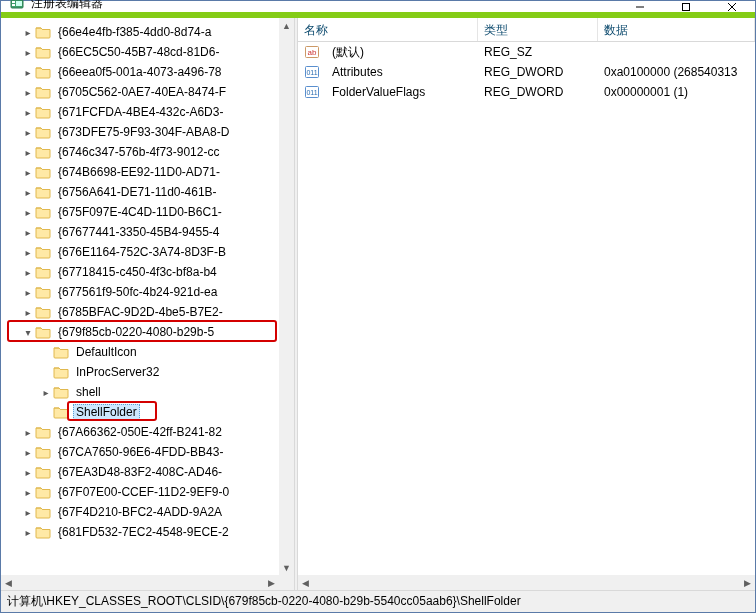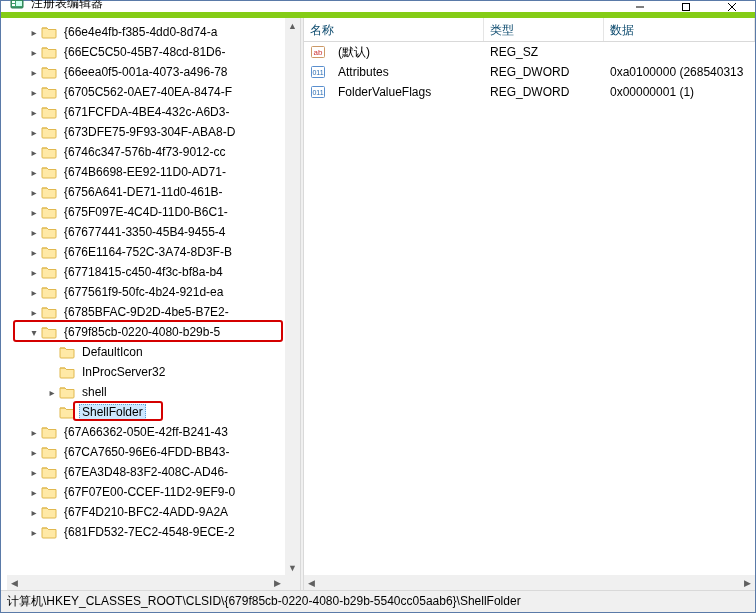--- a/index.html
+++ b/index.html
@@ -9,21 +9,21 @@
   .titlebar { height: 17px; display: flex; align-items: flex-end; background: #fff; border-bottom: 6px solid #84cc16; }
   .titlebar .appicon { width: 16px; height: 16px; margin: 0 6px 0 8px; display: flex; align-items: center; justify-content: center; }
   .titlebar .title { flex: 1; font-size: 12px; }
   .winbtns { display: flex; height: 100%; }
   .winbtn { width: 46px; height: 100%; display: flex; align-items: center; justify-content: center; }
   
   .menubar { height: 22px; display: flex; align-items: stretch; padding: 0 4px; border-bottom: 1px solid #d9d9d9; background: #fff; }
   .menuitem { padding: 0 8px; display: flex; align-items: center; }
   
   .main { flex: 1; display: flex; min-height: 0; }
-  .pane-left { width: 293px; display: flex; flex-direction: column; min-height: 0; margin-left: 6px; }
+  .pane-left { width: 293px; display: flex; flex-direction: column; min-height: 0; }
   .splitter { width: 4px; background: #f0f0f0; cursor: col-resize; border-left: 1px solid #d9d9d9; border-right: 1px solid #d9d9d9; }
   .pane-right { flex: 1; display: flex; flex-direction: column; min-height: 0; }
   
   .tree-wrap { flex: 1; overflow: hidden; position: relative; }
   .tree { position: absolute; inset: 0 15px 15px 0; overflow: hidden; white-space: nowrap; padding-top: 4px; }
   .node { display: flex; align-items: center; height: 20px; }
   .indent { display: inline-block; }
   .exp { width: 14px; text-align: center; color: #5a5a5a; font-size: 10px; user-select: none; }
   .exp.has::before { content: "▸"; }
   .exp.open::before { content: "▾"; }
@@ -324,21 +324,21 @@
             </div>
             <div class="node">
               <span class="indent" style="width:20px"></span>
               <span class="exp has"></span>
               <span class="foldicon">
                 <svg width="16" height="14" viewBox="0 0 16 14">
                   <path d="M1 3 h5 l1.5 1.5 H15 V12 a1 1 0 0 1 -1 1 H2 a1 1 0 0 1 -1 -1 Z" fill="#ffe9a6" stroke="#e0b84e"></path>
                   <path d="M1 3 h5 l1.5 1.5 H15" fill="none" stroke="#e0b84e"></path>
                 </svg>
               </span>
-              <span class="label">{67A66362-050E-42ff-B241-43</span>
+              <span class="label">{67A66362-050E-42ff-B241-82</span>
             </div>
             <div class="node">
               <span class="indent" style="width:20px"></span>
               <span class="exp has"></span>
               <span class="foldicon">
                 <svg width="16" height="14" viewBox="0 0 16 14">
                   <path d="M1 3 h5 l1.5 1.5 H15 V12 a1 1 0 0 1 -1 1 H2 a1 1 0 0 1 -1 -1 Z" fill="#ffe9a6" stroke="#e0b84e"></path>
                   <path d="M1 3 h5 l1.5 1.5 H15" fill="none" stroke="#e0b84e"></path>
                 </svg>
               </span>

